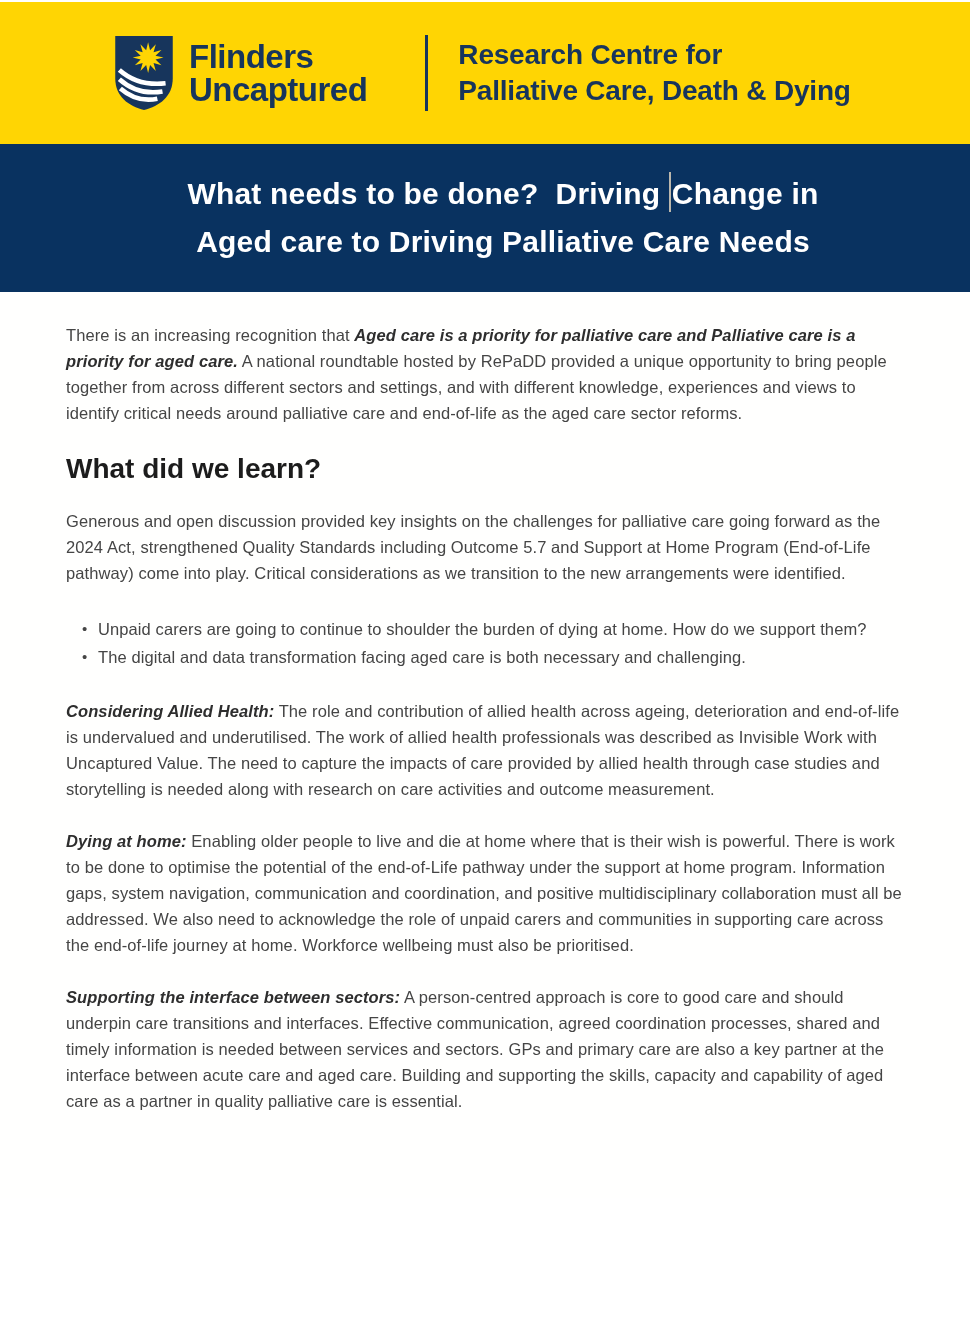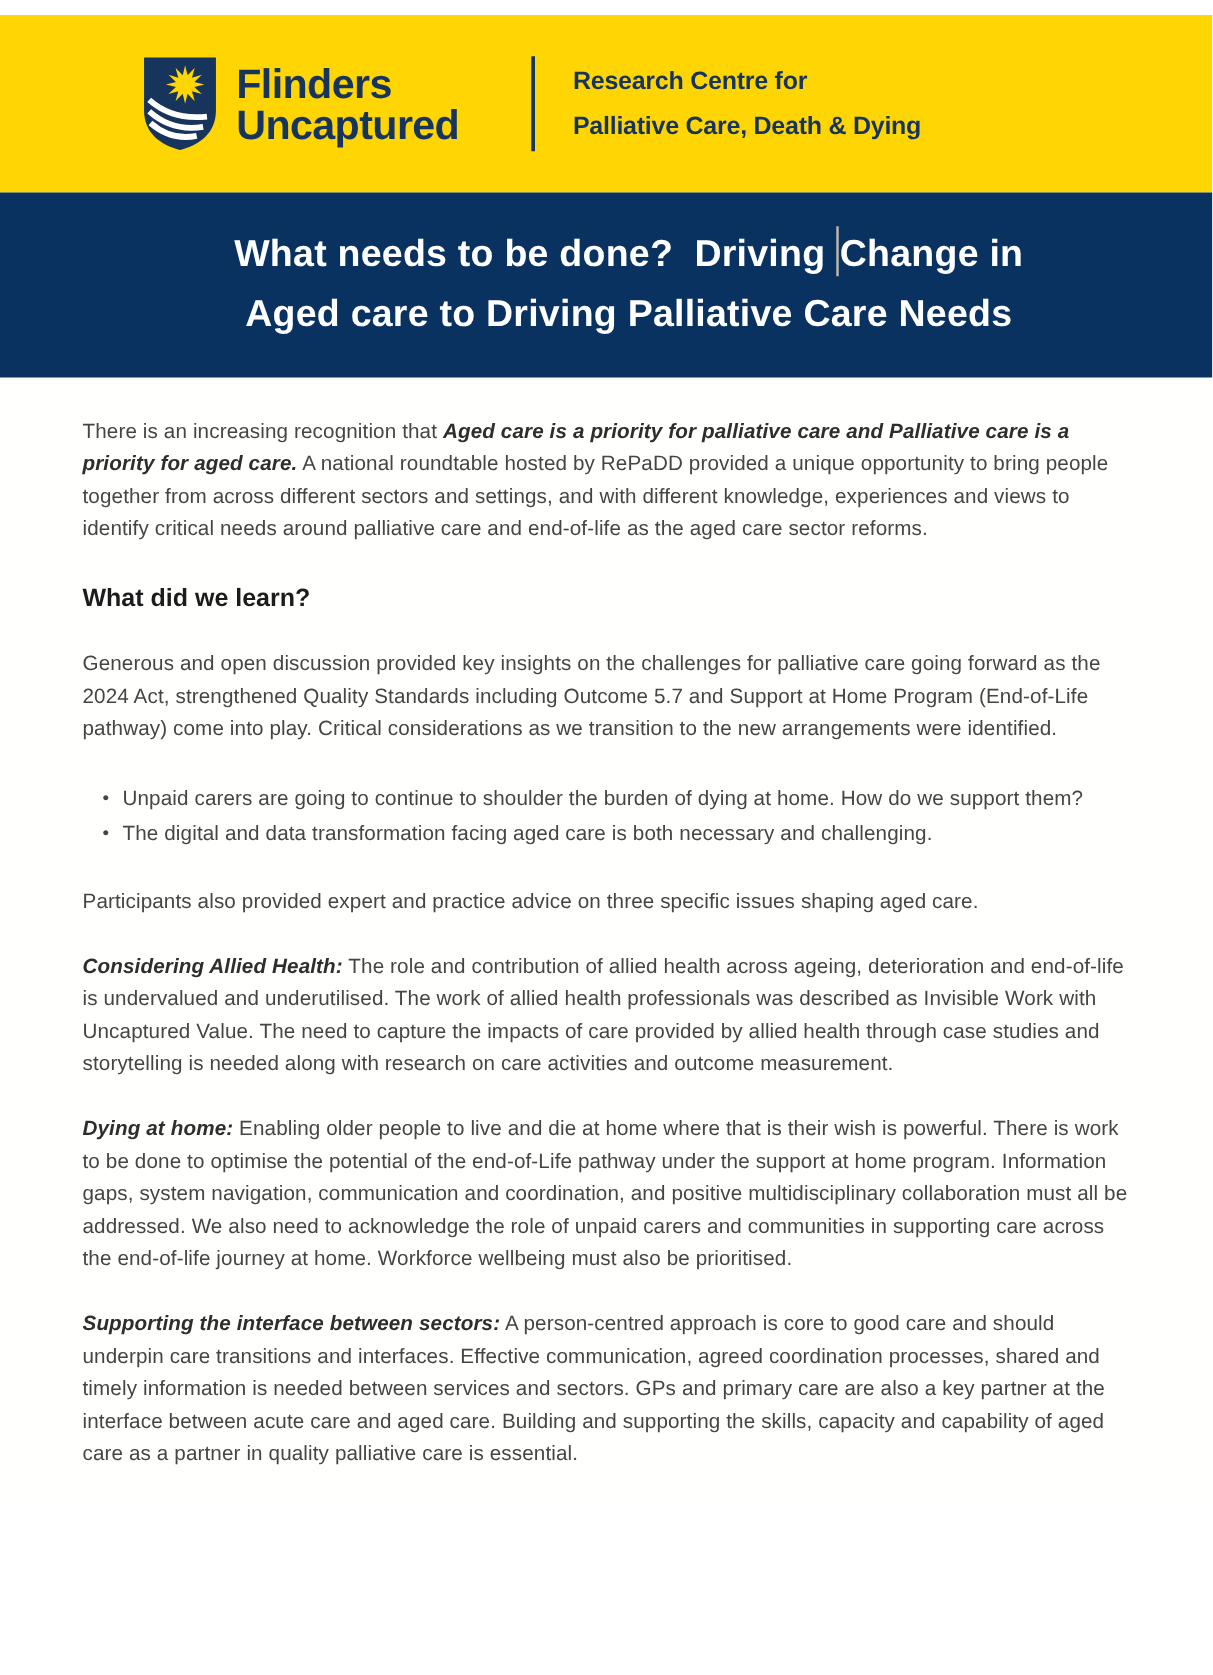--- a/index.html
+++ b/index.html
@@ -7,41 +7,41 @@
     --brand-navy:#17355C;
     --banner-navy:#093260;
     --body-text:#454545;
     --heading-text:#1C1C1C;
     --emphasis-text:#2E2E2E;
   }
   *{margin:0;padding:0;box-sizing:border-box;}
   html,body{background:#fff;}
   body{font-family:"Liberation Sans","DejaVu Sans",sans-serif;}
   .page{
-    width:970px;height:1196px;margin:12px auto;background:#FFFFFE;
+    width:970px;height:1196px;margin:2px auto;background:#FFFFFE;
     overflow:hidden;position:relative;
   }
 
   
   .band-yellow{
     height:142px;background:var(--brand-yellow);
     display:flex;align-items:center;padding-left:113px;
   }
   .logo-lockup{display:flex;align-items:center;}
   .shield{width:62px;height:76px;flex:0 0 auto;}
   .brand-name{
     margin-left:14px;color:var(--brand-navy);
     font-weight:800;font-size:33px;line-height:33px;letter-spacing:-0.5px;
   }
   .vdivider{
     width:3px;height:76px;background:var(--brand-navy);
     margin:0 30px 0 58px;flex:0 0 auto;
   }
   .centre-name{
-    color:var(--brand-navy);font-weight:600;font-size:20px;line-height:36px;
+    color:var(--brand-navy);font-weight:600;font-size:28px;line-height:36px;
     letter-spacing:-0.2px;
   }
 
   
   .band-navy{
     height:148px;background:var(--banner-navy);
     display:flex;align-items:center;justify-content:center;padding-left:36px;
   }
   .band-navy h1{
     color:#FFFFFF;font-weight:700;font-size:30px;line-height:48px;
@@ -57,21 +57,21 @@
     padding:30px 64px 0 66px;
   }
   .content p{
     font-size:16.5px;line-height:26px;color:var(--body-text);
     margin:0 0 26px 0;letter-spacing:0.1px;
   }
   .content .bi{
     font-weight:700;font-style:italic;color:var(--emphasis-text);
   }
   .content h2{
-    font-size:20px;line-height:26px;color:var(--heading-text);
+    font-size:28px;line-height:26px;color:var(--heading-text);
     font-weight:700;margin:30px 0 26px 0;
   }
   .content ul{
     list-style:none;margin:30px 0 28px 0;padding-left:16px;
   }
   .content li{
     position:relative;font-size:16.5px;line-height:26px;color:var(--body-text);
     padding-left:16px;margin-bottom:2px;letter-spacing:0.1px;
   }
   .content li::before{
@@ -110,19 +110,18 @@
   </section>
 
   <main class="content">
       <p><span>There is an increasing recognition that </span><span class="bi">Aged care is a priority for palliative care and Palliative care is a priority for aged care.</span><span> A national roundtable hosted by RePaDD provided a unique opportunity to bring people together from across different sectors and settings, and with different knowledge, experiences and views to identify critical needs around palliative care and end-of-life as the aged care sector reforms.</span></p>
       <h2>What did we learn?</h2>
       <p><span>Generous and open discussion provided key insights on the challenges for palliative care going forward as the 2024 Act, strengthened Quality Standards including Outcome 5.7 and Support at Home Program (End-of-Life pathway) come into play. Critical considerations as we transition to the new arrangements were identified.</span></p>
       <ul>
         <li>Unpaid carers are going to continue to shoulder the burden of dying at home. How do we support them?</li>
         <li>The digital and data transformation facing aged care is both necessary and challenging.</li>
       </ul>
-      <p><span>Participants also provided expert and practice advice on three specific issues shaping aged care.</span></p>
       <p><span class="bi">Considering Allied Health:</span><span> The role and contribution of allied health across ageing, deterioration and end-of-life is undervalued and underutilised. The work of allied health professionals was described as Invisible Work with Uncaptured Value. The need to capture the impacts of care provided by allied health through case studies and storytelling is needed along with research on care activities and outcome measurement.</span></p>
       <p><span class="bi">Dying at home:</span><span> Enabling older people to live and die at home where that is their wish is powerful. There is work to be done to optimise the potential of the end-of-Life pathway under the support at home program. Information gaps, system navigation, communication and coordination, and positive multidisciplinary collaboration must all be addressed. We also need to acknowledge the role of unpaid carers and communities in supporting care across the end-of-life journey at home. Workforce wellbeing must also be prioritised.</span></p>
       <p><span class="bi">Supporting the interface between sectors:</span><span> A person-centred approach is core to good care and should underpin care transitions and interfaces. Effective communication, agreed coordination processes, shared and timely information is needed between services and sectors. GPs and primary care are also a key partner at the interface between acute care and aged care. Building and supporting the skills, capacity and capability of aged care as a partner in quality palliative care is essential.</span></p>
     </main>
 
 </div>
 
 </body></html>

